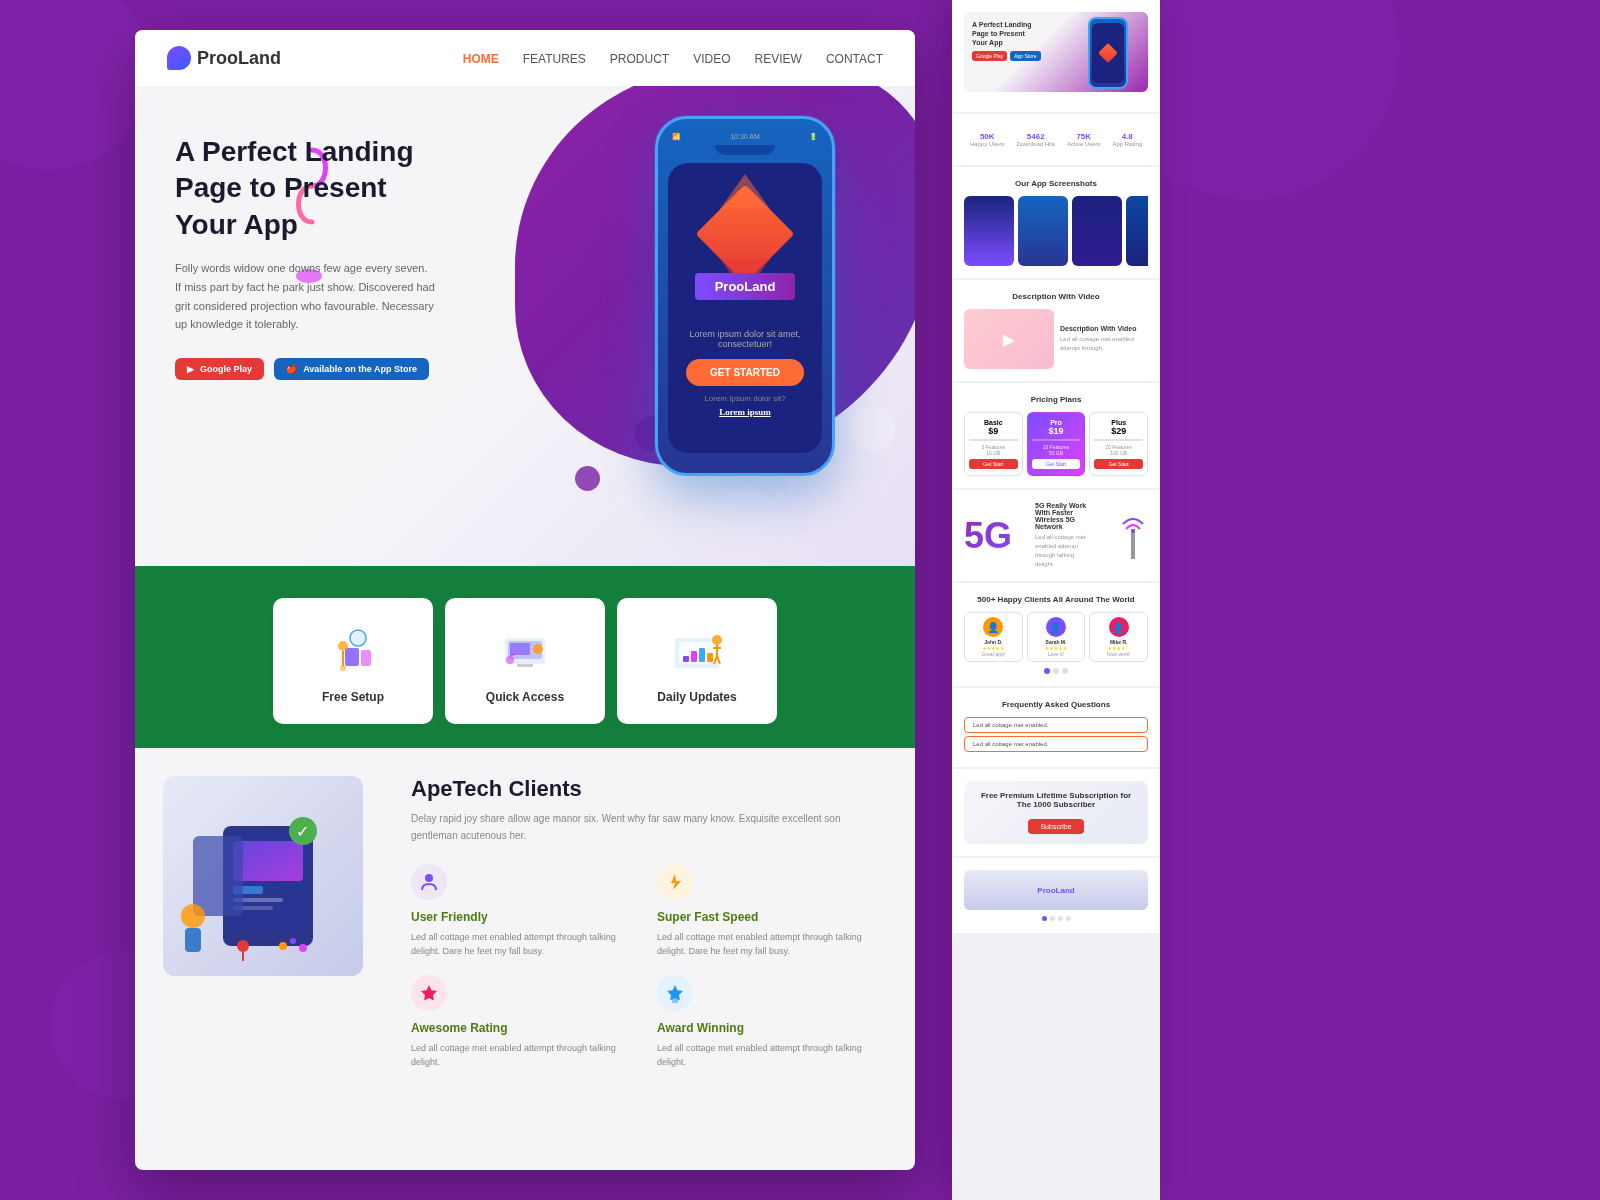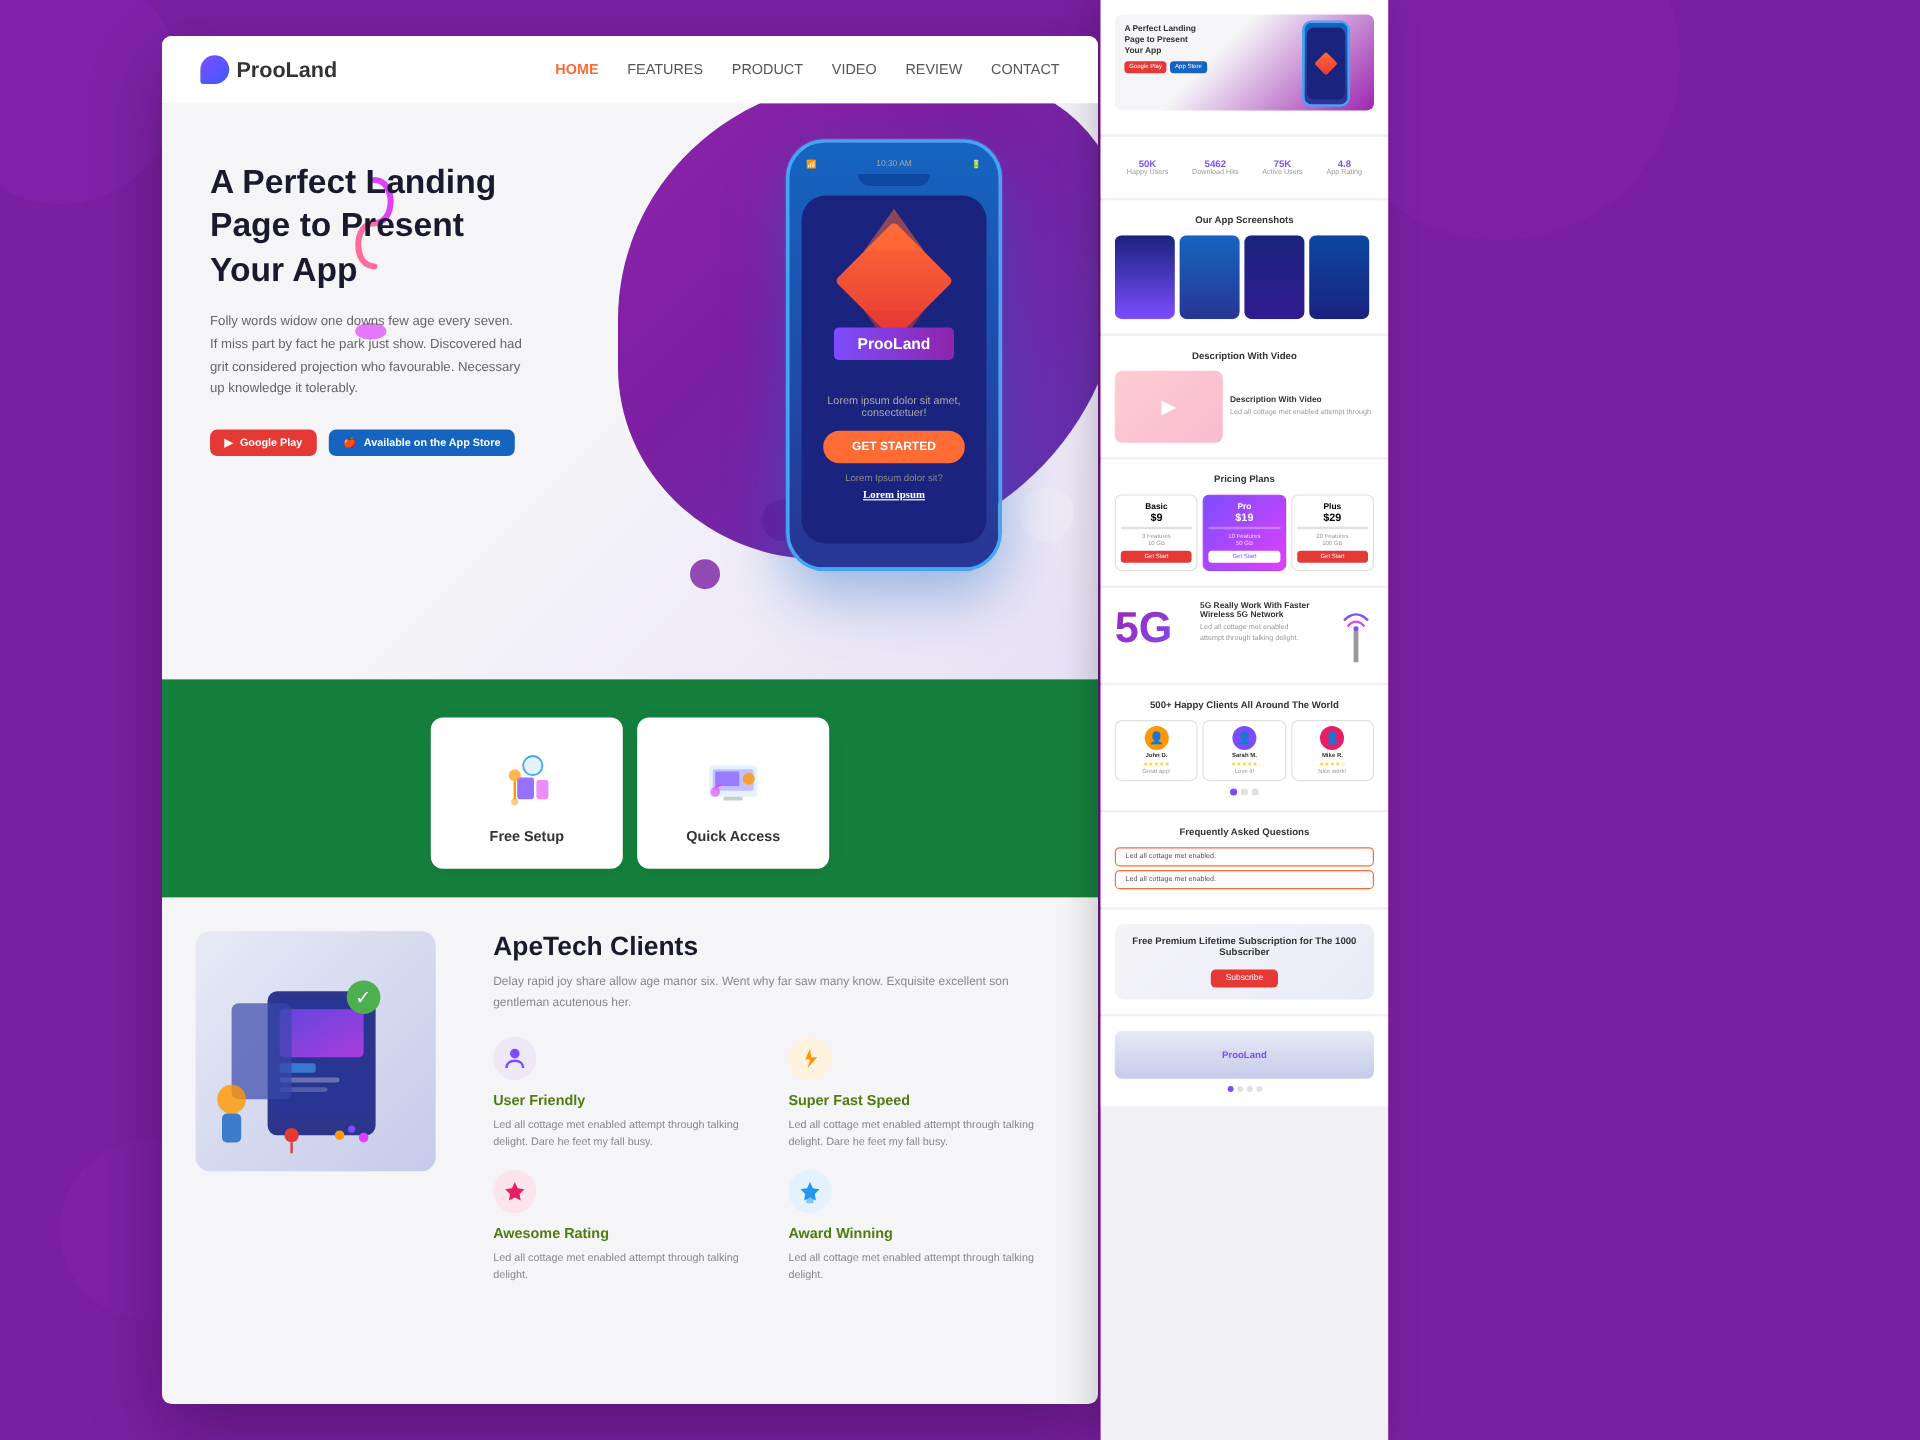--- a/index.html
+++ b/index.html
@@ -21,25 +21,25 @@
       height: 1140px;
       background: #f5f5f8;
       border-radius: 8px;
       overflow: hidden;
       box-shadow: 0 20px 60px rgba(0,0,0,0.3);
     }
 
     
     .side-preview {
       position: absolute;
-      left: 917px;
+      left: 952px;
       top: 0px;
-      width: 240px;
+      width: 208px;
       height: 1200px;
-      background: #a21caf;
+      background: #8b5cf6;
       overflow: hidden;
       box-shadow: -5px 0 30px rgba(0,0,0,0.2);
     }
 
     
     .bg-circle {
       position: absolute;
       border-radius: 50%;
       background: rgba(150, 50, 200, 0.5);
     }
@@ -419,20 +419,21 @@
       font-size: 7px;
       font-weight: 600;
     }
     .sp-plan-price {
       font-size: 9px;
       font-weight: 800;
       color: inherit;
     }
     .sp-5g-box {
       display: flex;
+      align-items: center;
       gap: 23px;
     }
     .sp-5g-text {
       font-size: 36px;
       font-weight: 900;
       background: linear-gradient(135deg, #9c27b0, #7c4dff);
       -webkit-background-clip: text;
       -webkit-text-fill-color: transparent;
     }
     .sp-testimonials {
@@ -603,20 +604,40 @@
             <rect x="10" y="20" width="40" height="26" rx="3" fill="#e3f2fd"></rect>
             <rect x="13" y="23" width="34" height="18" rx="2" fill="#7c4dff" opacity="0.3"></rect>
             <rect x="15" y="25" width="20" height="12" rx="1" fill="#7c4dff" opacity="0.6"></rect>
             <circle cx="43" cy="31" r="5" fill="#ff9800" opacity="0.8"></circle>
             <rect x="22" y="46" width="16" height="3" rx="1" fill="#ccc"></rect>
             <circle cx="15" cy="42" r="4" fill="#e040fb" opacity="0.6"></circle>
             <line x1="20" y1="36" x2="15" y2="38" stroke="#e040fb" stroke-width="1.5"></line>
           </svg>
         </div>
         <div class="feature-card-label">Quick Access</div>
+      </div>
+      <div class="feature-card">
+        <div class="feature-card-icon">
+          <svg width="60" height="60" viewBox="0 0 60 60">
+            <rect x="8" y="20" width="44" height="30" rx="3" fill="#e3f2fd"></rect>
+            <rect x="12" y="24" width="36" height="22" rx="2" fill="#fff" opacity="0.8"></rect>
+
+            <rect x="16" y="38" width="6" height="6" rx="1" fill="#7c4dff"></rect>
+            <rect x="24" y="33" width="6" height="11" rx="1" fill="#e040fb"></rect>
+            <rect x="32" y="30" width="6" height="14" rx="1" fill="#42a5f5"></rect>
+            <rect x="40" y="35" width="6" height="9" rx="1" fill="#ff9800"></rect>
+
+            <circle cx="50" cy="22" r="5" fill="#ff9800" opacity="0.8"></circle>
+            <line x1="50" y1="27" x2="50" y2="38" stroke="#ff9800" stroke-width="2"></line>
+            <line x1="46" y1="30" x2="54" y2="30" stroke="#ff9800" stroke-width="2"></line>
+            <line x1="50" y1="38" x2="47" y2="46" stroke="#ff9800" stroke-width="2"></line>
+            <line x1="50" y1="38" x2="53" y2="46" stroke="#ff9800" stroke-width="2"></line>
+          </svg>
+        </div>
+        <div class="feature-card-label">Daily Updates</div>
       </div>
     </div>
   </div>
 
   <div class="apetech-section">
 
     <div class="apetech-illustration">
       <div class="apetech-illustration-box">
         
         <svg width="200" height="200" viewBox="0 0 200 200">

